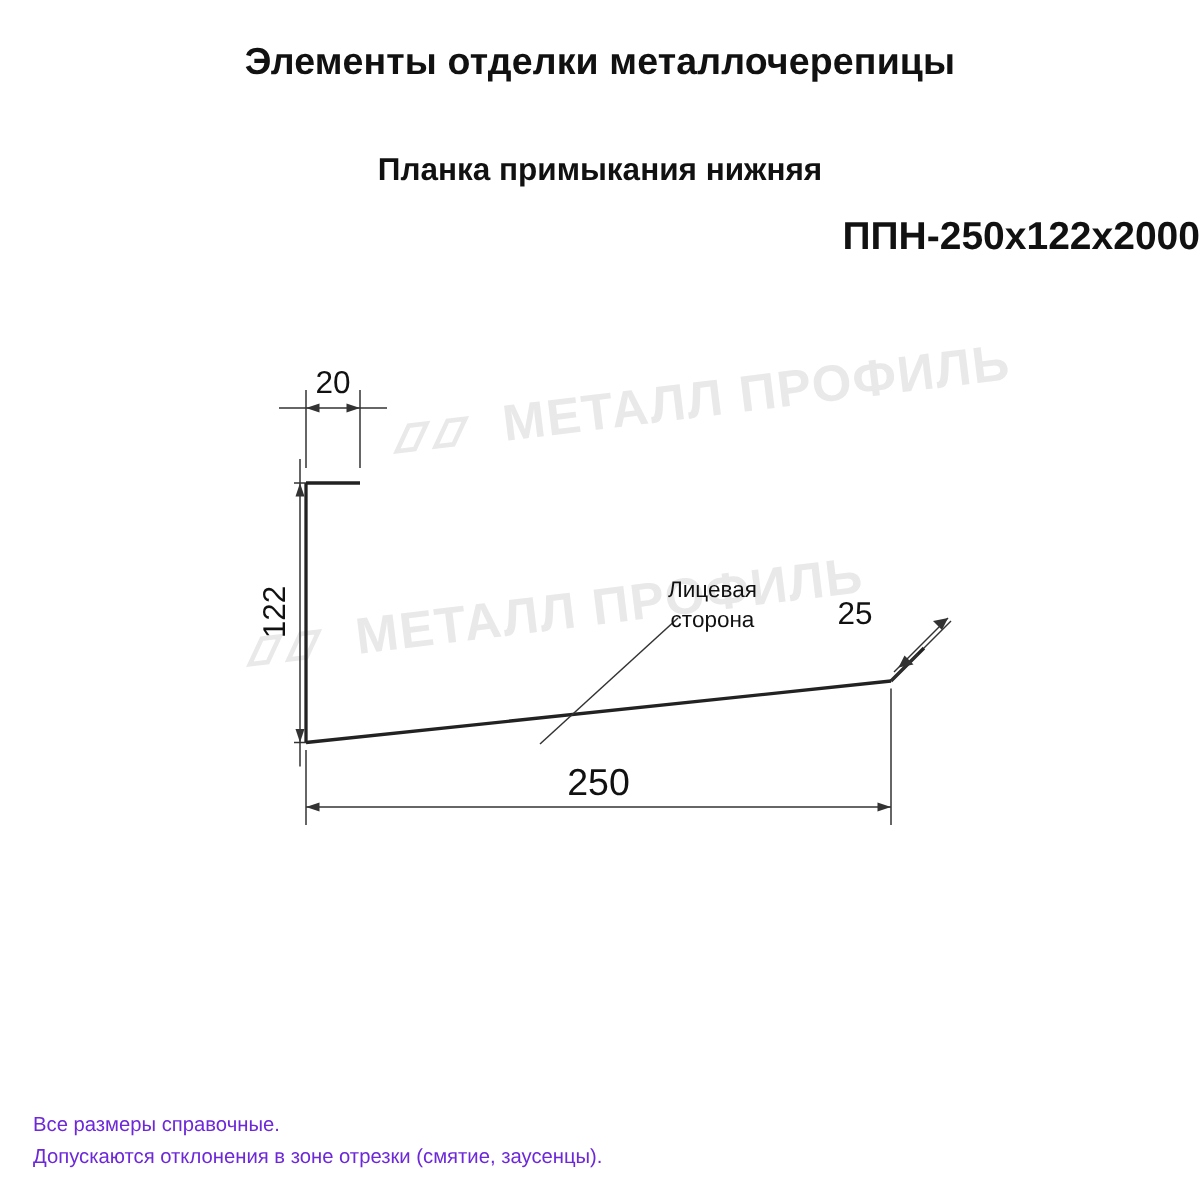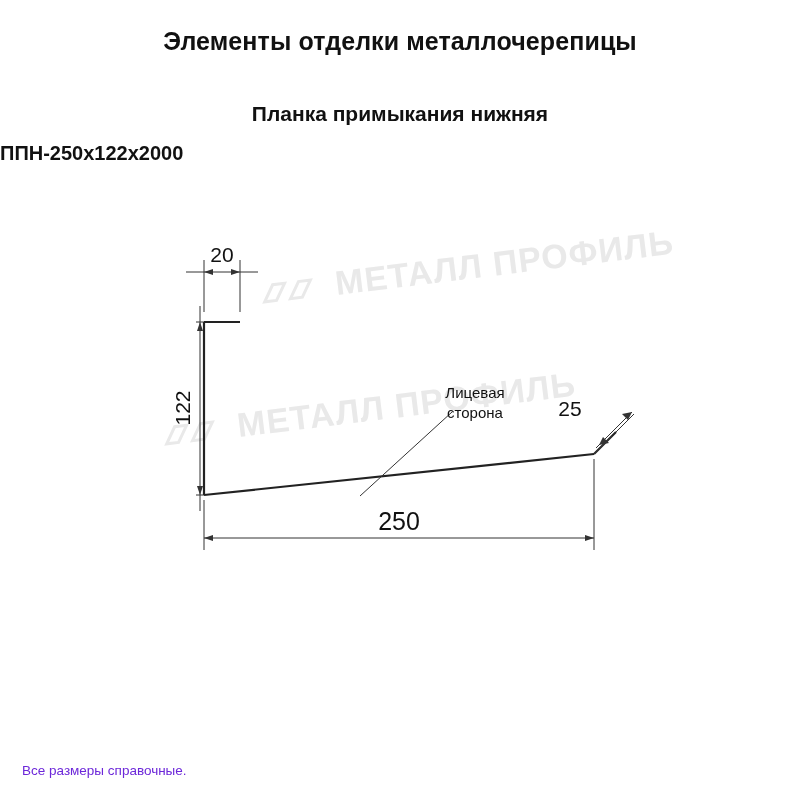--- a/index.html
+++ b/index.html
@@ -44,22 +44,22 @@
     text-align: center;
     font-size: 21px;
     font-weight: bold;
     color: #111;
   }
   .code {
     position: absolute;
     top: 142px;
     left: 0;
     width: 800px;
-    text-align: left;
-    font-size: 20px;
+    text-align: right;
+    font-size: 26px;
     font-weight: bold;
     color: #111;
   }
   .drawing {
     position: absolute;
     top: 200px;
     left: 0;
     width: 636px;
     height: 450px;
   }
@@ -196,15 +196,16 @@
         <line x1="360" y1="296" x2="452" y2="212"></line>
       </g>
       <text x="475" y="198" text-anchor="middle" font-size="15" fill="#111">Лицевая</text>
       <text x="475" y="218" text-anchor="middle" font-size="15" fill="#111">сторона</text>
 
     </svg>
   </div>
 
   <div class="footer">
     <div>Все размеры справочные.</div>
+    <div>Допускаются отклонения в зоне отрезки (смятие, заусенцы).</div>
   </div>
 
 </div>
 
 </body></html>

